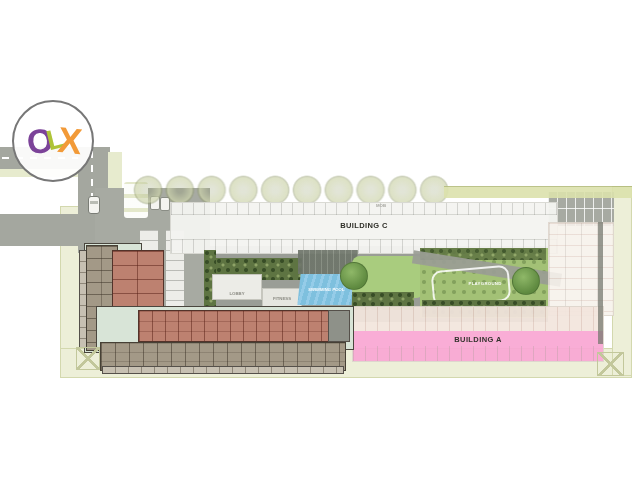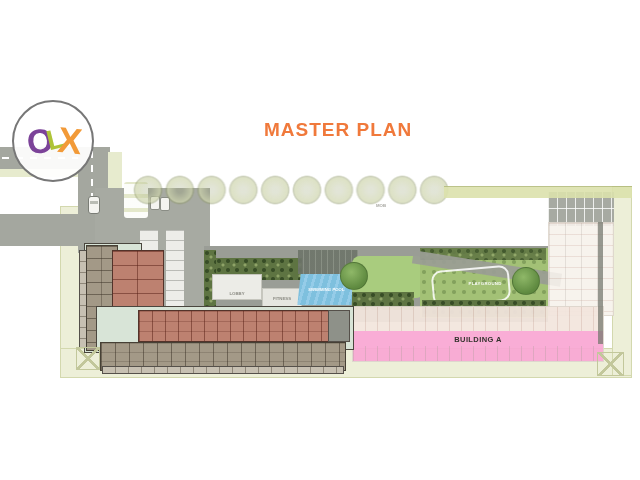--- a/index.html
+++ b/index.html
@@ -176,20 +176,25 @@
   <div class="abs gray-parking-right"></div>
   <div class="abs stall-col"></div>
   <div class="abs island"></div>
   <div class="abs car"></div>
   <div class="abs minicar" style="left:150px;top:196px;"></div>
   <div class="abs minicar" style="left:160px;top:197px;"></div>
 
   <div class="abs trees"></div>
   <div class="abs hedge"></div>
 
+  <div class="abs bldg-c">
+    <div class="bc-top"></div>
+    <div class="bc-bot"></div>
+    <div class="bc-label lab lab-bld">BUILDING C</div>
+  </div>
   <div class="lab lab-tiny mob">MOB</div>
 
   <div class="abs speckle-dark planter-col"></div>
   <div class="abs speckle-dark planter-row"></div>
   <div class="abs lobby-blk">
     <div class="lab lab-tiny lab-gray" style="position:absolute;left:0;right:0;bottom:2px;text-align:center;">LOBBY</div>
   </div>
   <div class="abs fitness-blk">
     <div class="lab lab-tiny lab-gray" style="position:absolute;left:0;right:0;top:7px;text-align:center;">FITNESS</div>
   </div>
@@ -229,15 +234,14 @@
 
   <div class="abs xmark xmark-left"></div>
   <div class="abs xmark xmark-right"></div>
 
   <div class="abs logo">
     <span class="lg-o">O</span>
     <span class="lg-l">L</span>
     <span class="lg-x">X</span>
   </div>
 
-  <div class="abs title">MASTER PLAN</div>
 
 </div>
 
 </body></html>

